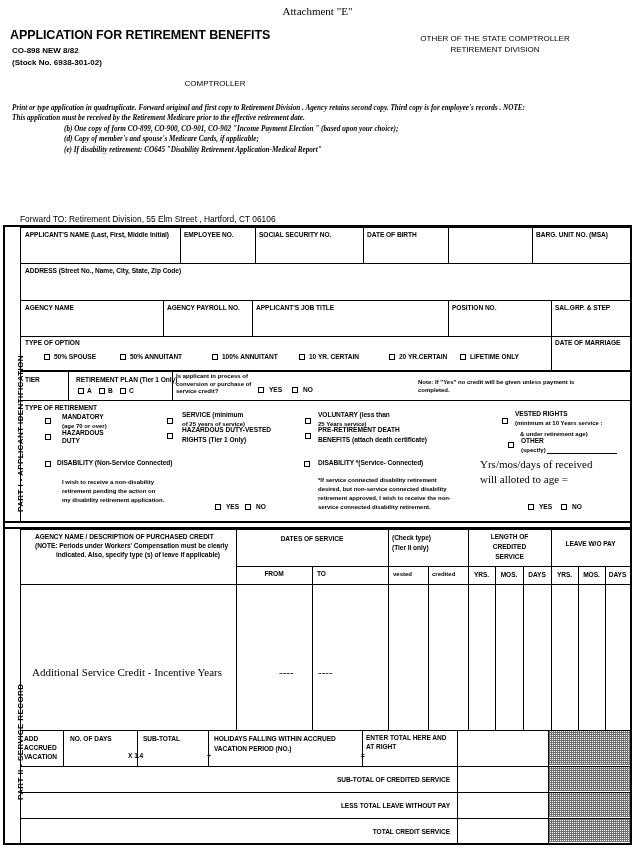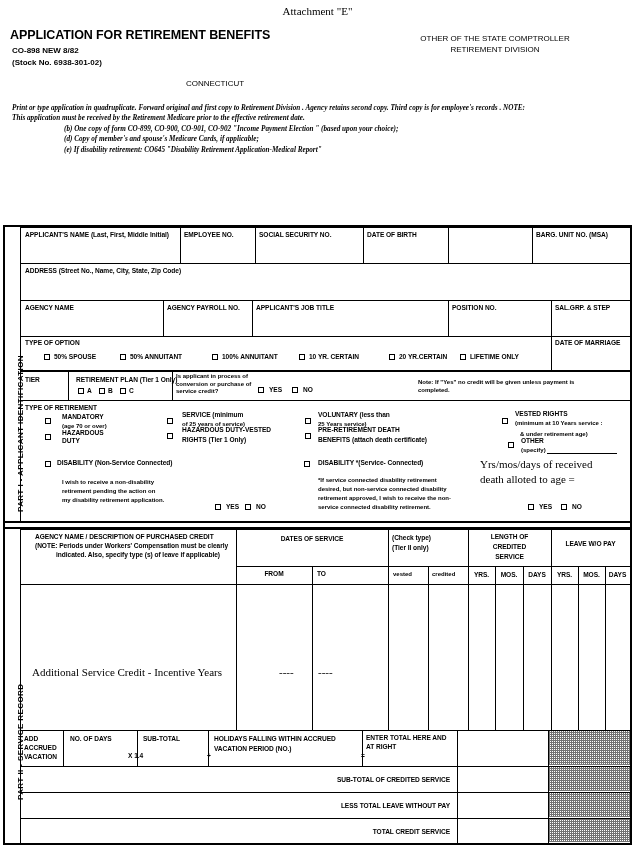--- a/index.html
+++ b/index.html
@@ -110,30 +110,31 @@
   <div class="attachment">Attachment "E"</div>
   <div class="apptitle">APPLICATION FOR RETIREMENT BENEFITS</div>
   <div class="formno">CO-898 NEW 8/82</div>
   <div class="stockno">(Stock No. 6938-301-02)</div>
 
   <div class="stateblock">
     <div>OTHER OF THE STATE COMPTROLLER</div>
     <div>RETIREMENT DIVISION</div>
   </div>
 
-  <div class="instructions-hd">CONNECTICUT</div>
+  <div class="instructions-hd">COMPTROLLER</div>
 
   <div class="instr">
     <span class="l">Print or type application in quadruplicate. Forward original and first copy to Retirement Division .  Agency retains second copy.  Third copy is for employee's records . NOTE:</span>
     <span class="l">This application must be received by the Retirement Medicare prior to the effective retirement date.</span>
     <span class="ind">(b) One copy of form CO-899, CO-900, CO-901, CO-902 "Income Payment Election  " (based upon your choice);</span>
     <span class="ind">(d) Copy of member's and spouse's  Medicare Cards, if applicable;</span>
     <span class="ind">(e) If disability retirement: CO645 "Disability Retirement Application-Medical Report"</span>
   </div>
 
+  <div class="forwardto">Forward TO: Retirement Division, 55 Elm Street , Hartford, CT 06106</div>
 
   <div class="thick" style="left:3px; top:225px; width:629px; height:2px;"></div>
   <div class="thick" style="left:3px; top:225px; width:2px; height:302px;"></div>
   <div class="thick" style="left:630px; top:225px; width:2px; height:302px;"></div>
   <div class="thick" style="left:3px; top:521px; width:629px; height:2px;"></div>
 
   <div class="partlabel" style="left:16px; top:512px;">PART I  -  APPLICANT IDENTIFICATION</div>
 
   <div class="vline" style="left:20px; top:227px; height:294px;"></div>
 
@@ -255,21 +256,21 @@
   <div class="cap" style="left:515px; top:410px;">VESTED RIGHTS</div>
   <div class="small" style="left:515px; top:420px;">(minimum at 10 Years service :</div>
   <div class="small" style="left:520px; top:431px;">&amp; under retirement age)</div>
 
   <div class="cb" style="left:508px; top:442px;"></div>
   <div class="cap" style="left:521px; top:437px;">OTHER</div>
   <div class="small" style="left:521px; top:447px;">(specify)</div>
   <div class="ul" style="left:547px; top:453px; width:70px;"></div>
 
   <div class="serifbig" style="left:480px; top:458px;">Yrs/mos/days of received</div>
-  <div class="serifbig" style="left:480px; top:473px;">death alloted to age =</div>
+  <div class="serifbig" style="left:480px; top:473px;">will alloted to age =</div>
   <div class="cb" style="left:528px; top:504px;"></div>
   <div class="cap" style="left:539px; top:503px;">YES</div>
   <div class="cb" style="left:561px; top:504px;"></div>
   <div class="cap" style="left:572px; top:503px;">NO</div>
 
   <div class="thick" style="left:3px; top:527px; width:629px; height:2px;"></div>
   <div class="thick" style="left:3px; top:527px; width:2px; height:318px;"></div>
   <div class="thick" style="left:630px; top:527px; width:2px; height:318px;"></div>
   <div class="thick" style="left:3px; top:843px; width:629px; height:2px;"></div>
 

